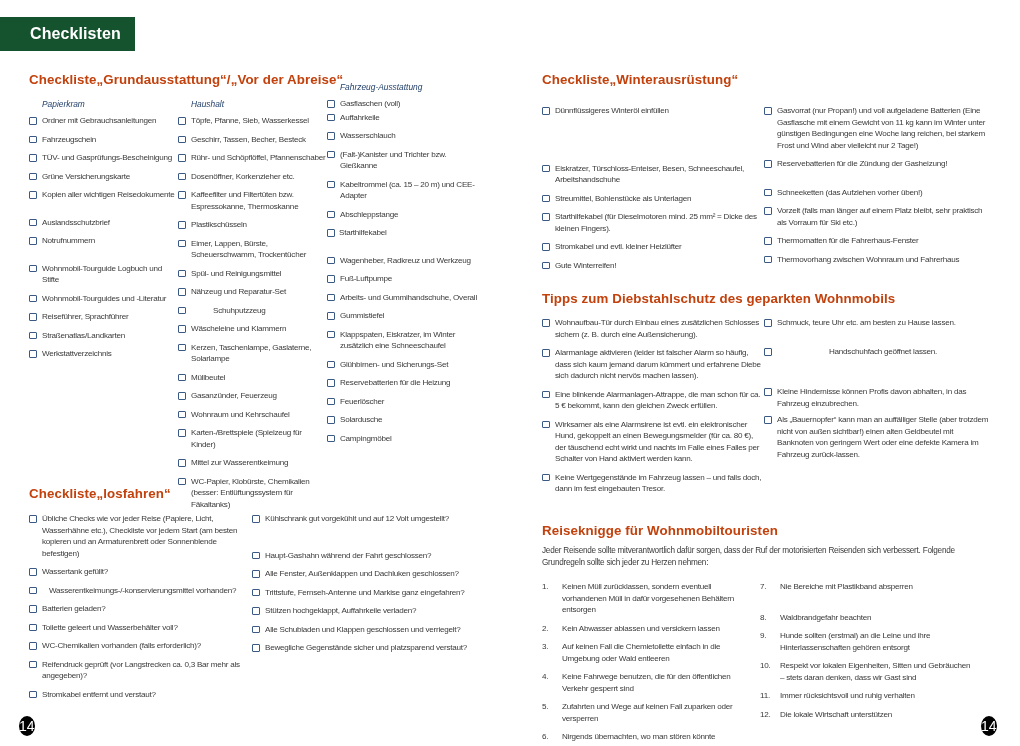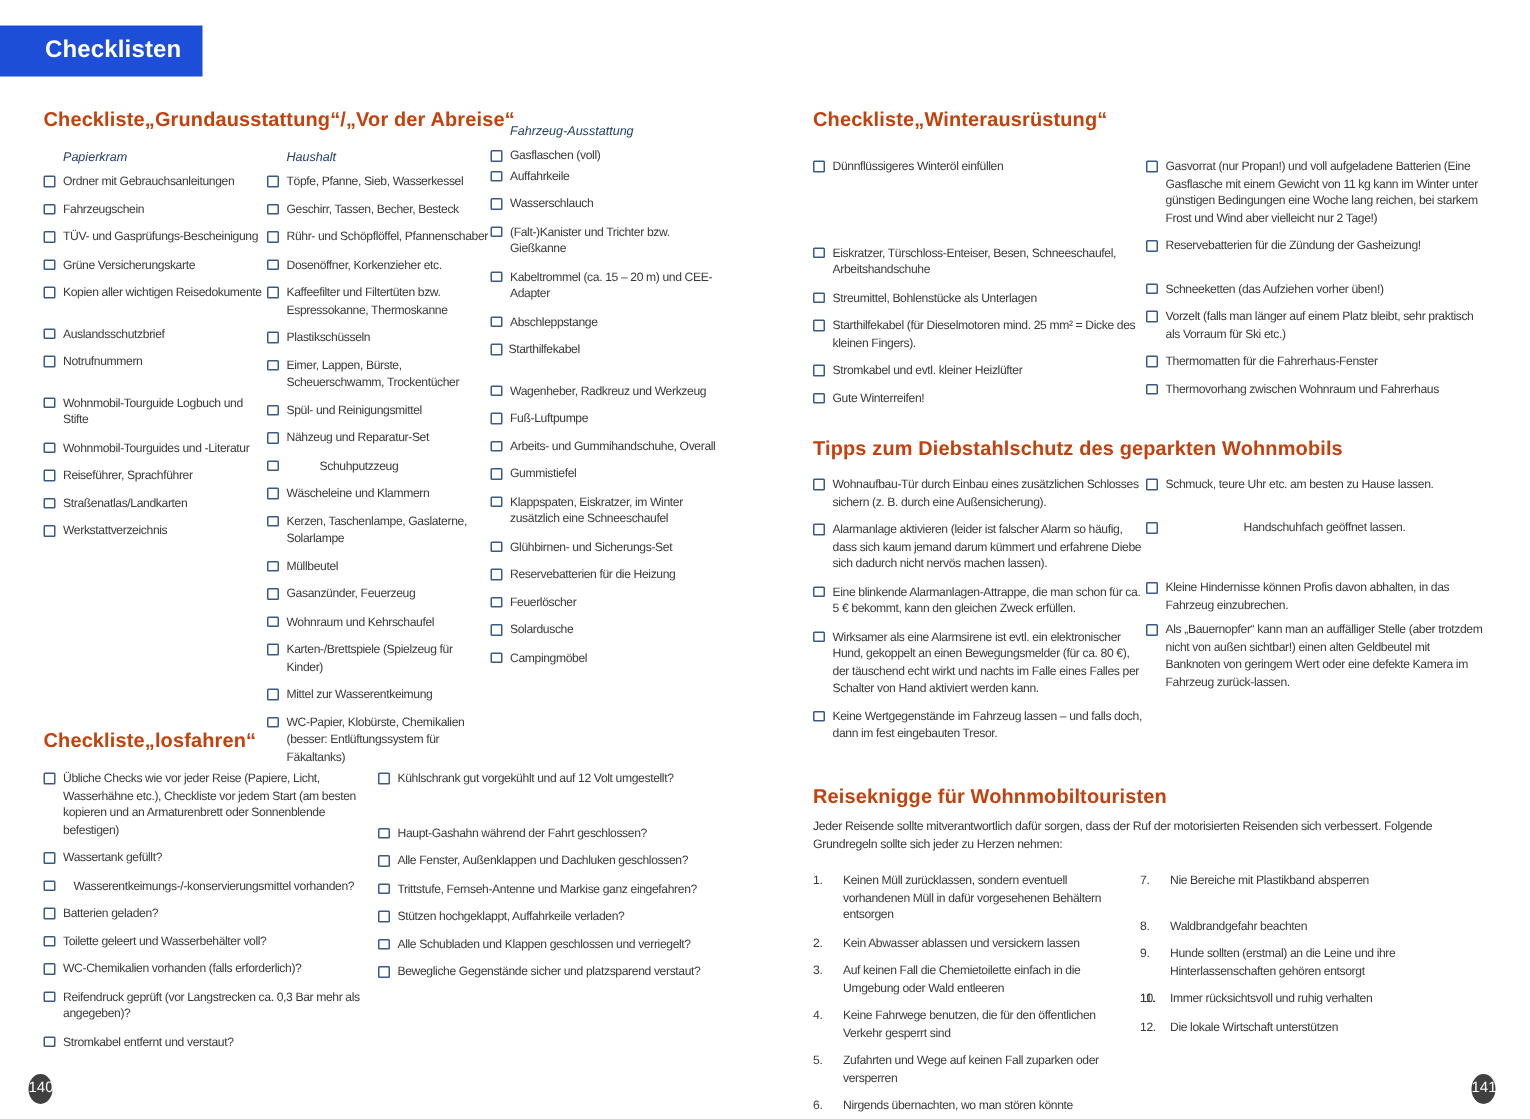--- a/index.html
+++ b/index.html
@@ -1,21 +1,21 @@
 <!DOCTYPE html>
 <html><head>
 <meta charset="utf-8">
 <style>
   * { box-sizing: border-box; margin: 0; padding: 0; }
   html, body { width: 1020px; height: 746px; background: #ffffff; overflow: hidden; }
   body { position: relative; font-family: "Liberation Sans", sans-serif; color: #3a3a3a; }
 
   .header-tab {
     position: absolute; left: 0; top: 17px; width: 135px; height: 34px;
-    background: #1d4ed8; color: #fff; font-weight: bold; font-size: 16px;
+    background: #14532d; color: #fff; font-weight: bold; font-size: 16px;
     padding: 8px 0 0 30px; letter-spacing: 0.1px;
   }
 
   .sec-title {
     position: absolute; color: #c2410c; font-weight: bold; font-size: 13.3px; letter-spacing: 0.1px;
     white-space: nowrap;
   }
 
   .col { position: absolute; }
   .col-head { font-style: italic; color: #24416b; font-size: 8.4px; margin-left: 13px; height: 16px; line-height: 10px; }
@@ -30,21 +30,21 @@
     border: 1px solid #3a5a85; border-radius: 1px; background: #fff; cursor: pointer;
   }
 
   .rule-text { position: absolute; font-size: 8.2px; line-height: 12px; color: #3a3a3a; letter-spacing: -0.25px; }
 
   .num-item { position: relative; padding-left: 20px; font-size: 8.1px; line-height: 11.5px; letter-spacing: -0.25px; }
   .num-item .num { position: absolute; left: 0; top: 0; }
 
   .page-num {
     position: absolute; width: 16px; height: 20px; border-radius: 50%;
-    background: #404040; color: #fff; font-size: 10px; text-align: center; line-height: 20px;
+    background: #000000; color: #fff; font-size: 14px; text-align: center; line-height: 20px;
   }
 </style>
 </head>
 <body>
 
 <div class="header-tab">Checklisten</div>
 
 <div class="sec-title" style="left:29px; top:72px;">Checkliste„Grundausstattung“/„Vor der Abreise“</div>
 
 <div class="col" style="left:29px; top:99px; width:150px;">
@@ -192,20 +192,20 @@
       <div class="num-item" style="margin-bottom: 7px;"><span class="num">4.</span><span>Keine Fahrwege benutzen, die für den öffentlichen Verkehr gesperrt sind</span></div>
       <div class="num-item" style="margin-bottom: 7px;"><span class="num">5.</span><span>Zufahrten und Wege auf keinen Fall zuparken oder versperren</span></div>
       <div class="num-item" style="margin-bottom: 7px;"><span class="num">6.</span><span>Nirgends übernachten, wo man stören könnte</span></div>
     </div>
 </div>
 <div class="col" style="left:760px; top:581px; width:215px;">
   <div>
       <div class="num-item" style="margin-bottom: 19px;"><span class="num">7.</span><span>Nie Bereiche mit Plastikband absperren</span></div>
       <div class="num-item" style="margin-bottom: 7px;"><span class="num">8.</span><span>Waldbrandgefahr beachten</span></div>
       <div class="num-item" style="margin-bottom: 7px;"><span class="num">9.</span><span>Hunde sollten (erstmal) an die Leine und ihre Hinterlassenschaften gehören entsorgt</span></div>
-      <div class="num-item" style="margin-bottom: 7px;"><span class="num">10.</span></div>
+      <div class="num-item" style="margin-bottom: 7px;"><span class="num">10.</span><span>Respekt vor lokalen Eigenheiten, Sitten und Gebräuchen – stets daran denken, dass wir Gast sind</span></div>
       <div class="num-item" style="margin-bottom: 7px;"><span class="num">11.</span><span>Immer rücksichtsvoll und ruhig verhalten</span></div>
       <div class="num-item" style="margin-bottom: 7px;"><span class="num">12.</span><span>Die lokale Wirtschaft unterstützen</span></div>
     </div>
 </div>
 
 <div class="page-num" style="left:19px; top:716px;">140</div>
 <div class="page-num" style="left:981px; top:716px;">141</div>
 
 </body></html>

